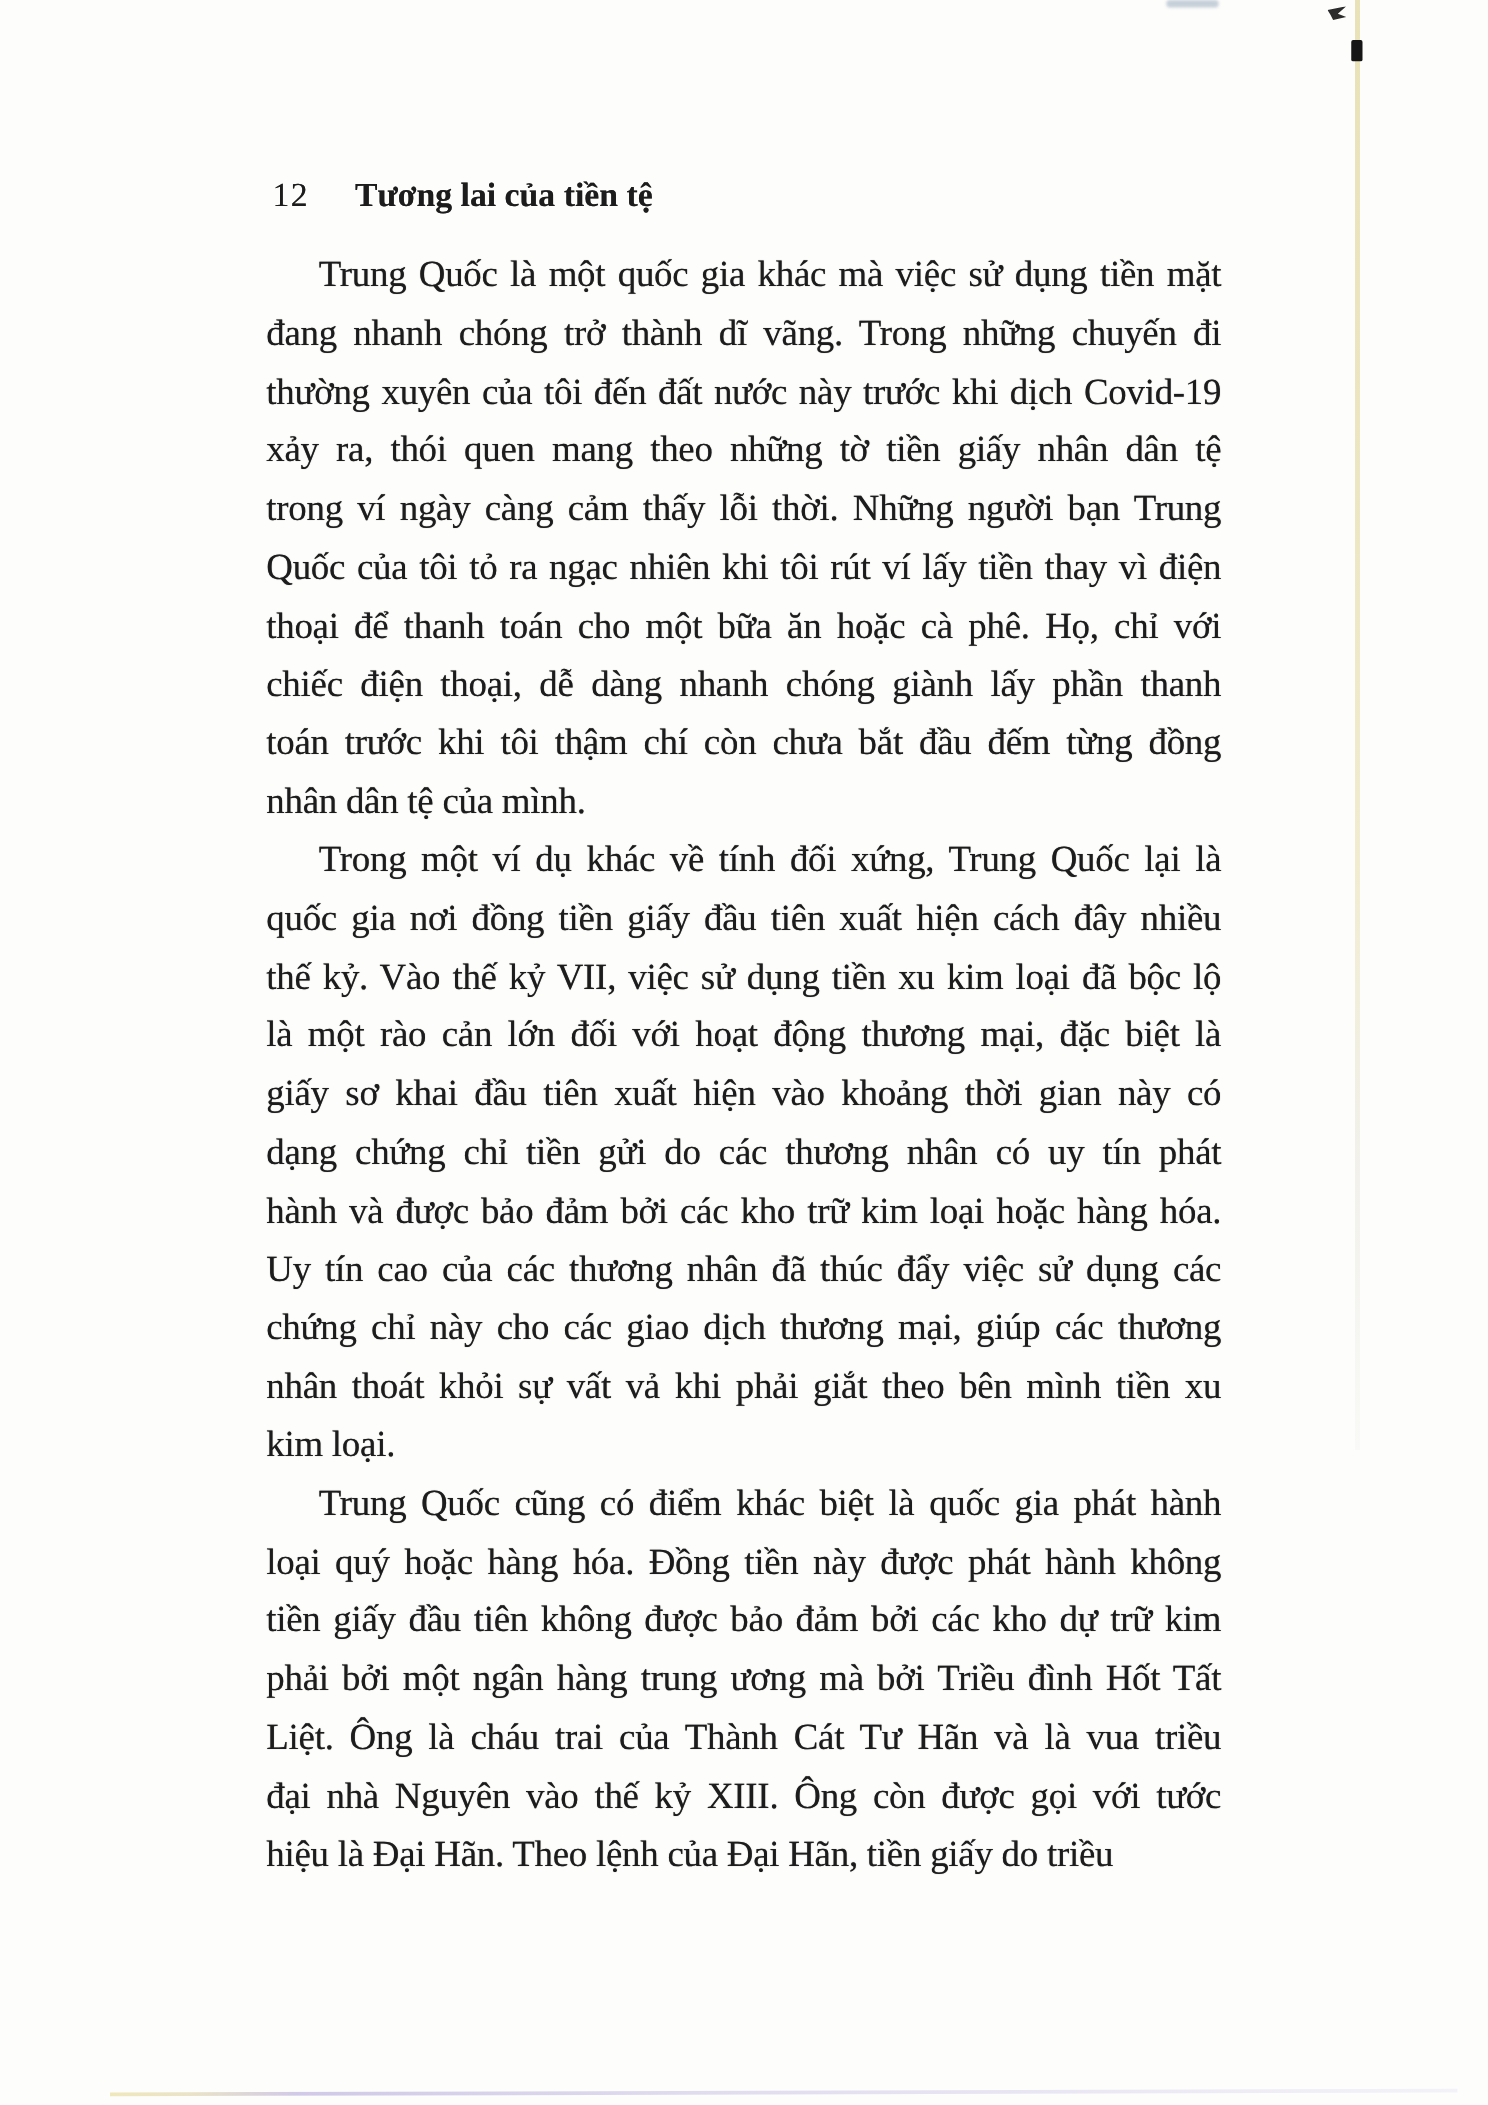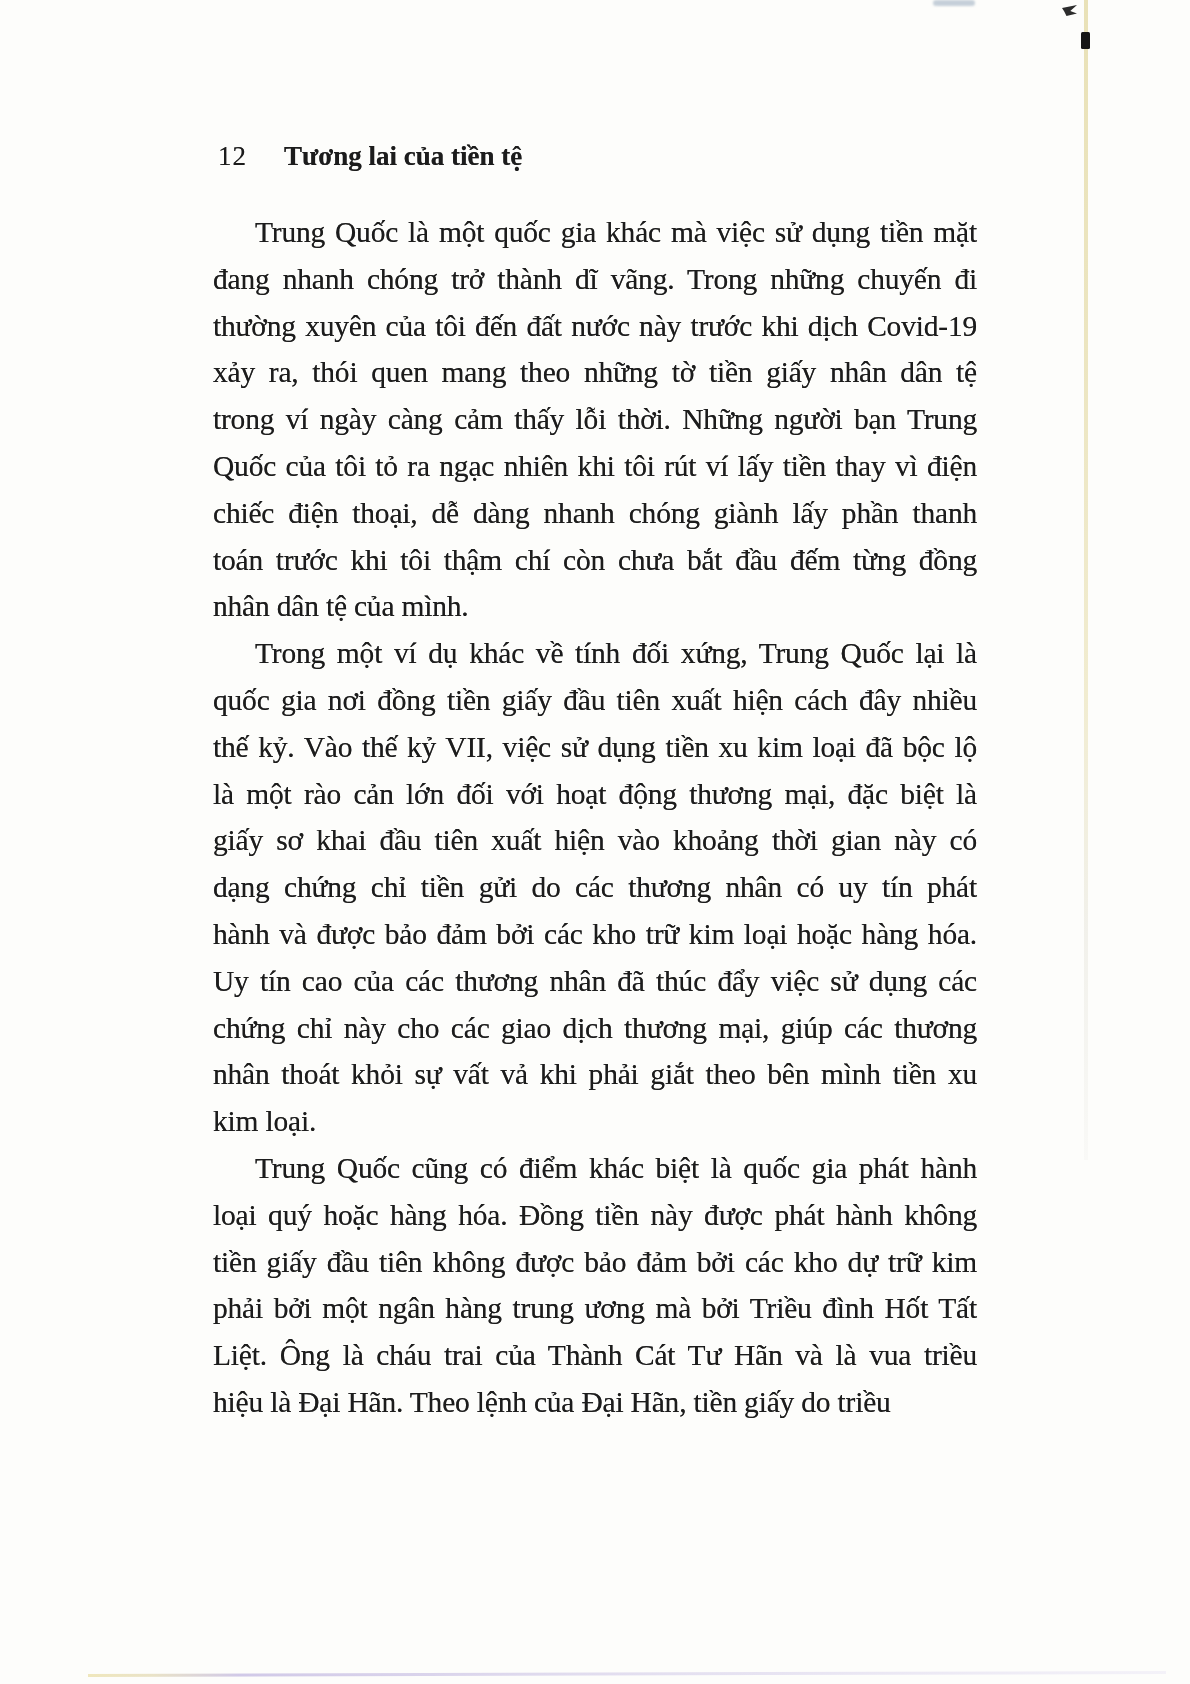--- a/index.html
+++ b/index.html
@@ -28,21 +28,21 @@
     font-size: 27px;
     text-shadow: 0 0 0.5px rgba(20,20,20,0.65);
   }
   .page-number { letter-spacing: 1px; }
   .running-title { margin-left: 37px; font-weight: bold; margin-top: 42px; }
 
   
   .text-block {
     position: absolute;
     left: 213px;
-    top: 209px;
+    top: 197px;
     width: 764px;
     font-size: 29.5px;
     text-shadow: 0 0 0.6px rgba(20,20,20,0.7);
   }
   .para { margin: 0; }
   .line {
     height: 46.8px;
     line-height: 46.8px;
     text-align: justify;
     text-align-last: justify;
@@ -103,20 +103,21 @@
 </div>
 
 <div class="text-block">
     <div class="para">
       <div class="line first">Trung Quốc là một quốc gia khác mà việc sử dụng tiền mặt</div>
       <div class="line">đang nhanh chóng trở thành dĩ vãng. Trong những chuyến đi</div>
       <div class="line">thường xuyên của tôi đến đất nước này trước khi dịch Covid-19</div>
       <div class="line">xảy ra, thói quen mang theo những tờ tiền giấy nhân dân tệ</div>
       <div class="line">trong ví ngày càng cảm thấy lỗi thời. Những người bạn Trung</div>
       <div class="line">Quốc của tôi tỏ ra ngạc nhiên khi tôi rút ví lấy tiền thay vì điện</div>
+      <div class="line">thoại để thanh toán cho một bữa ăn hoặc cà phê. Họ, chỉ với</div>
       <div class="line">chiếc điện thoại, dễ dàng nhanh chóng giành lấy phần thanh</div>
       <div class="line">toán trước khi tôi thậm chí còn chưa bắt đầu đếm từng đồng</div>
       <div class="line last">nhân dân tệ của mình.</div>
     </div>
     <div class="para">
       <div class="line first">Trong một ví dụ khác về tính đối xứng, Trung Quốc lại là</div>
       <div class="line">quốc gia nơi đồng tiền giấy đầu tiên xuất hiện cách đây nhiều</div>
       <div class="line">thế kỷ. Vào thế kỷ VII, việc sử dụng tiền xu kim loại đã bộc lộ</div>
       <div class="line">là một rào cản lớn đối với hoạt động thương mại, đặc biệt là</div>
       <div class="line">giấy sơ khai đầu tiên xuất hiện vào khoảng thời gian này có</div>
@@ -126,20 +127,21 @@
       <div class="line">chứng chỉ này cho các giao dịch thương mại, giúp các thương</div>
       <div class="line">nhân thoát khỏi sự vất vả khi phải giắt theo bên mình tiền xu</div>
       <div class="line last">kim loại.</div>
     </div>
     <div class="para">
       <div class="line first">Trung Quốc cũng có điểm khác biệt là quốc gia phát hành</div>
       <div class="line">loại quý hoặc hàng hóa. Đồng tiền này được phát hành không</div>
       <div class="line">tiền giấy đầu tiên không được bảo đảm bởi các kho dự trữ kim</div>
       <div class="line">phải bởi một ngân hàng trung ương mà bởi Triều đình Hốt Tất</div>
       <div class="line">Liệt. Ông là cháu trai của Thành Cát Tư Hãn và là vua triều</div>
+      <div class="line">đại nhà Nguyên vào thế kỷ XIII. Ông còn được gọi với tước</div>
       <div class="line last">hiệu là Đại Hãn. Theo lệnh của Đại Hãn, tiền giấy do triều</div>
     </div>
   </div>
 
 <div class="artifact top-smudge"></div>
 <div class="artifact corner-arrow"></div>
 <div class="artifact edge-line"></div>
 <div class="artifact edge-speck"></div>
 <div class="artifact bottom-line"></div>
 

